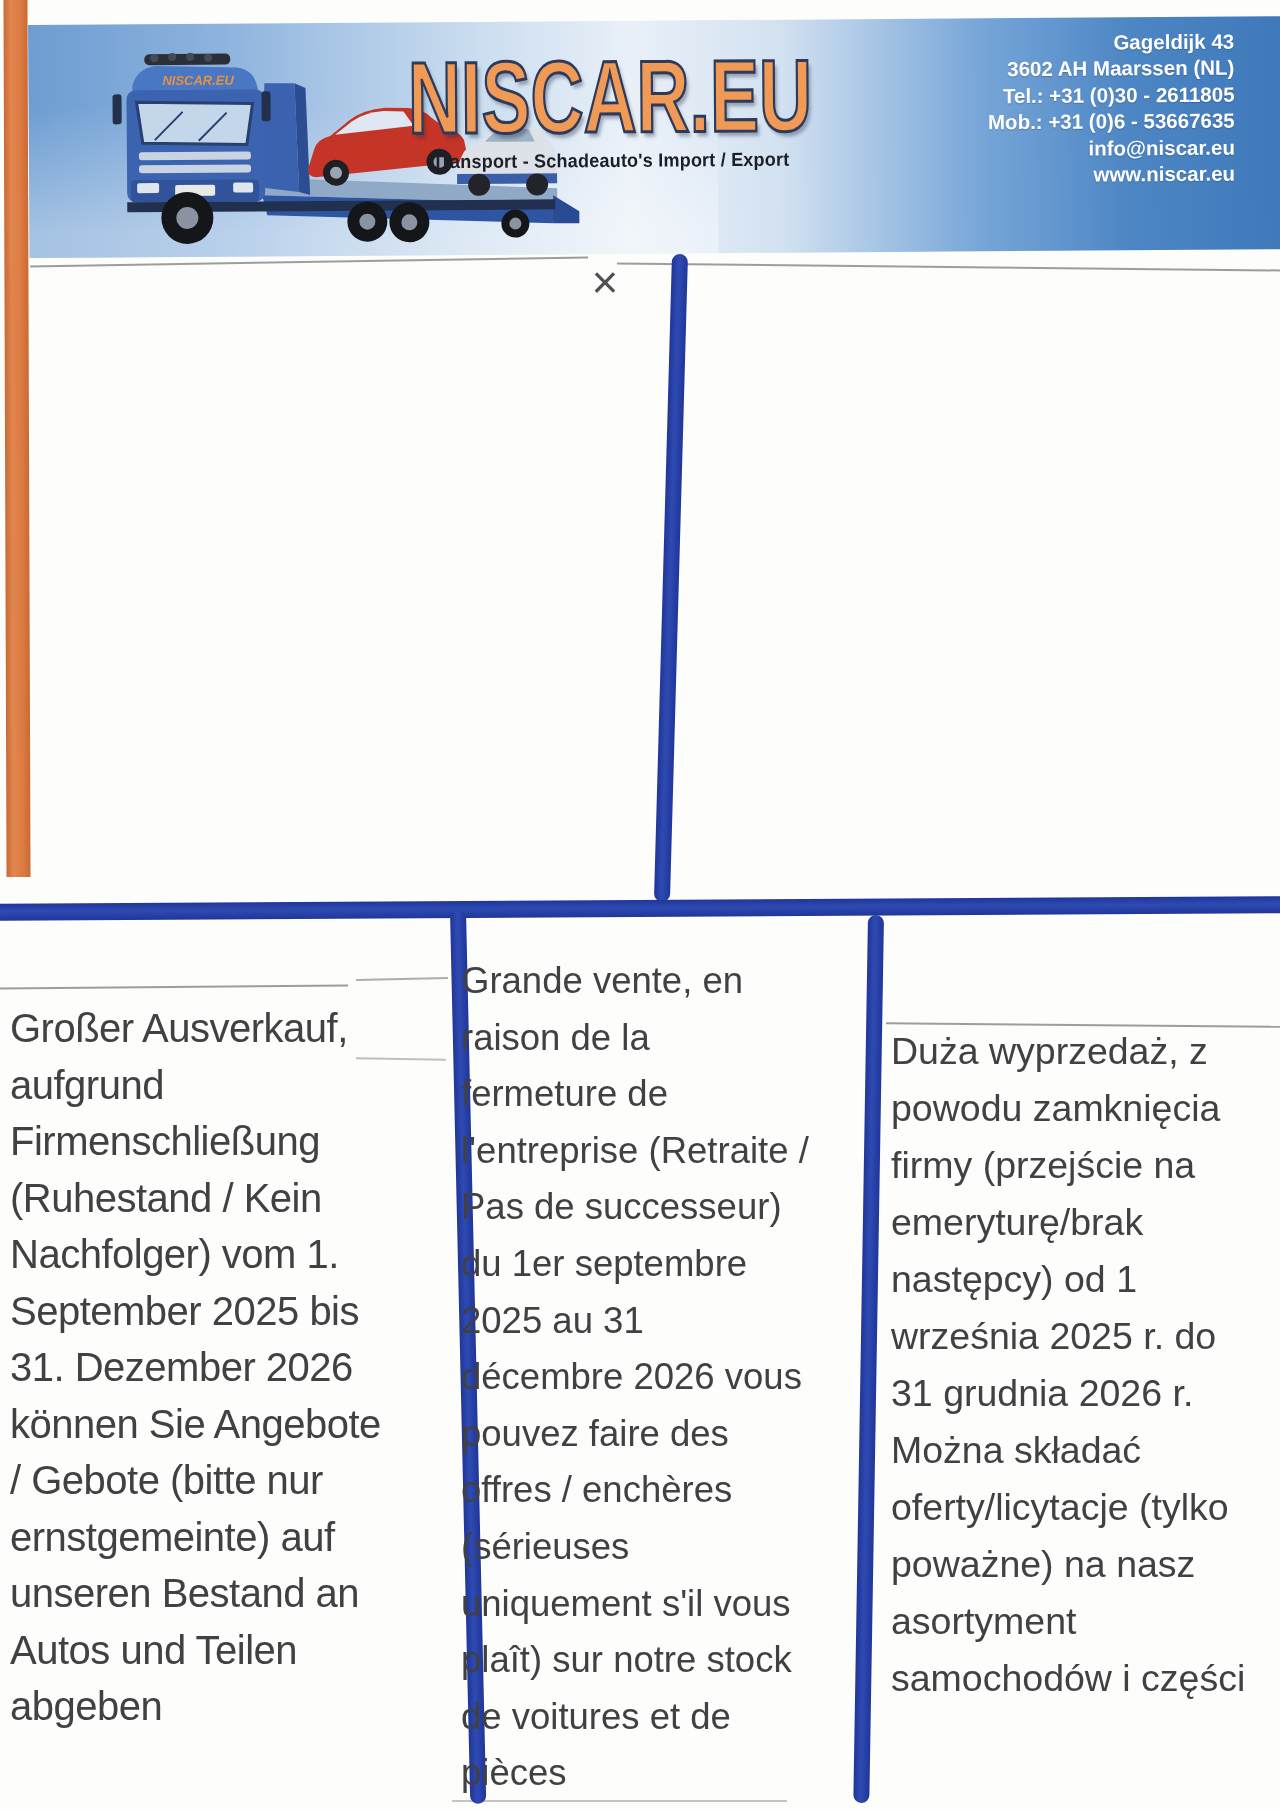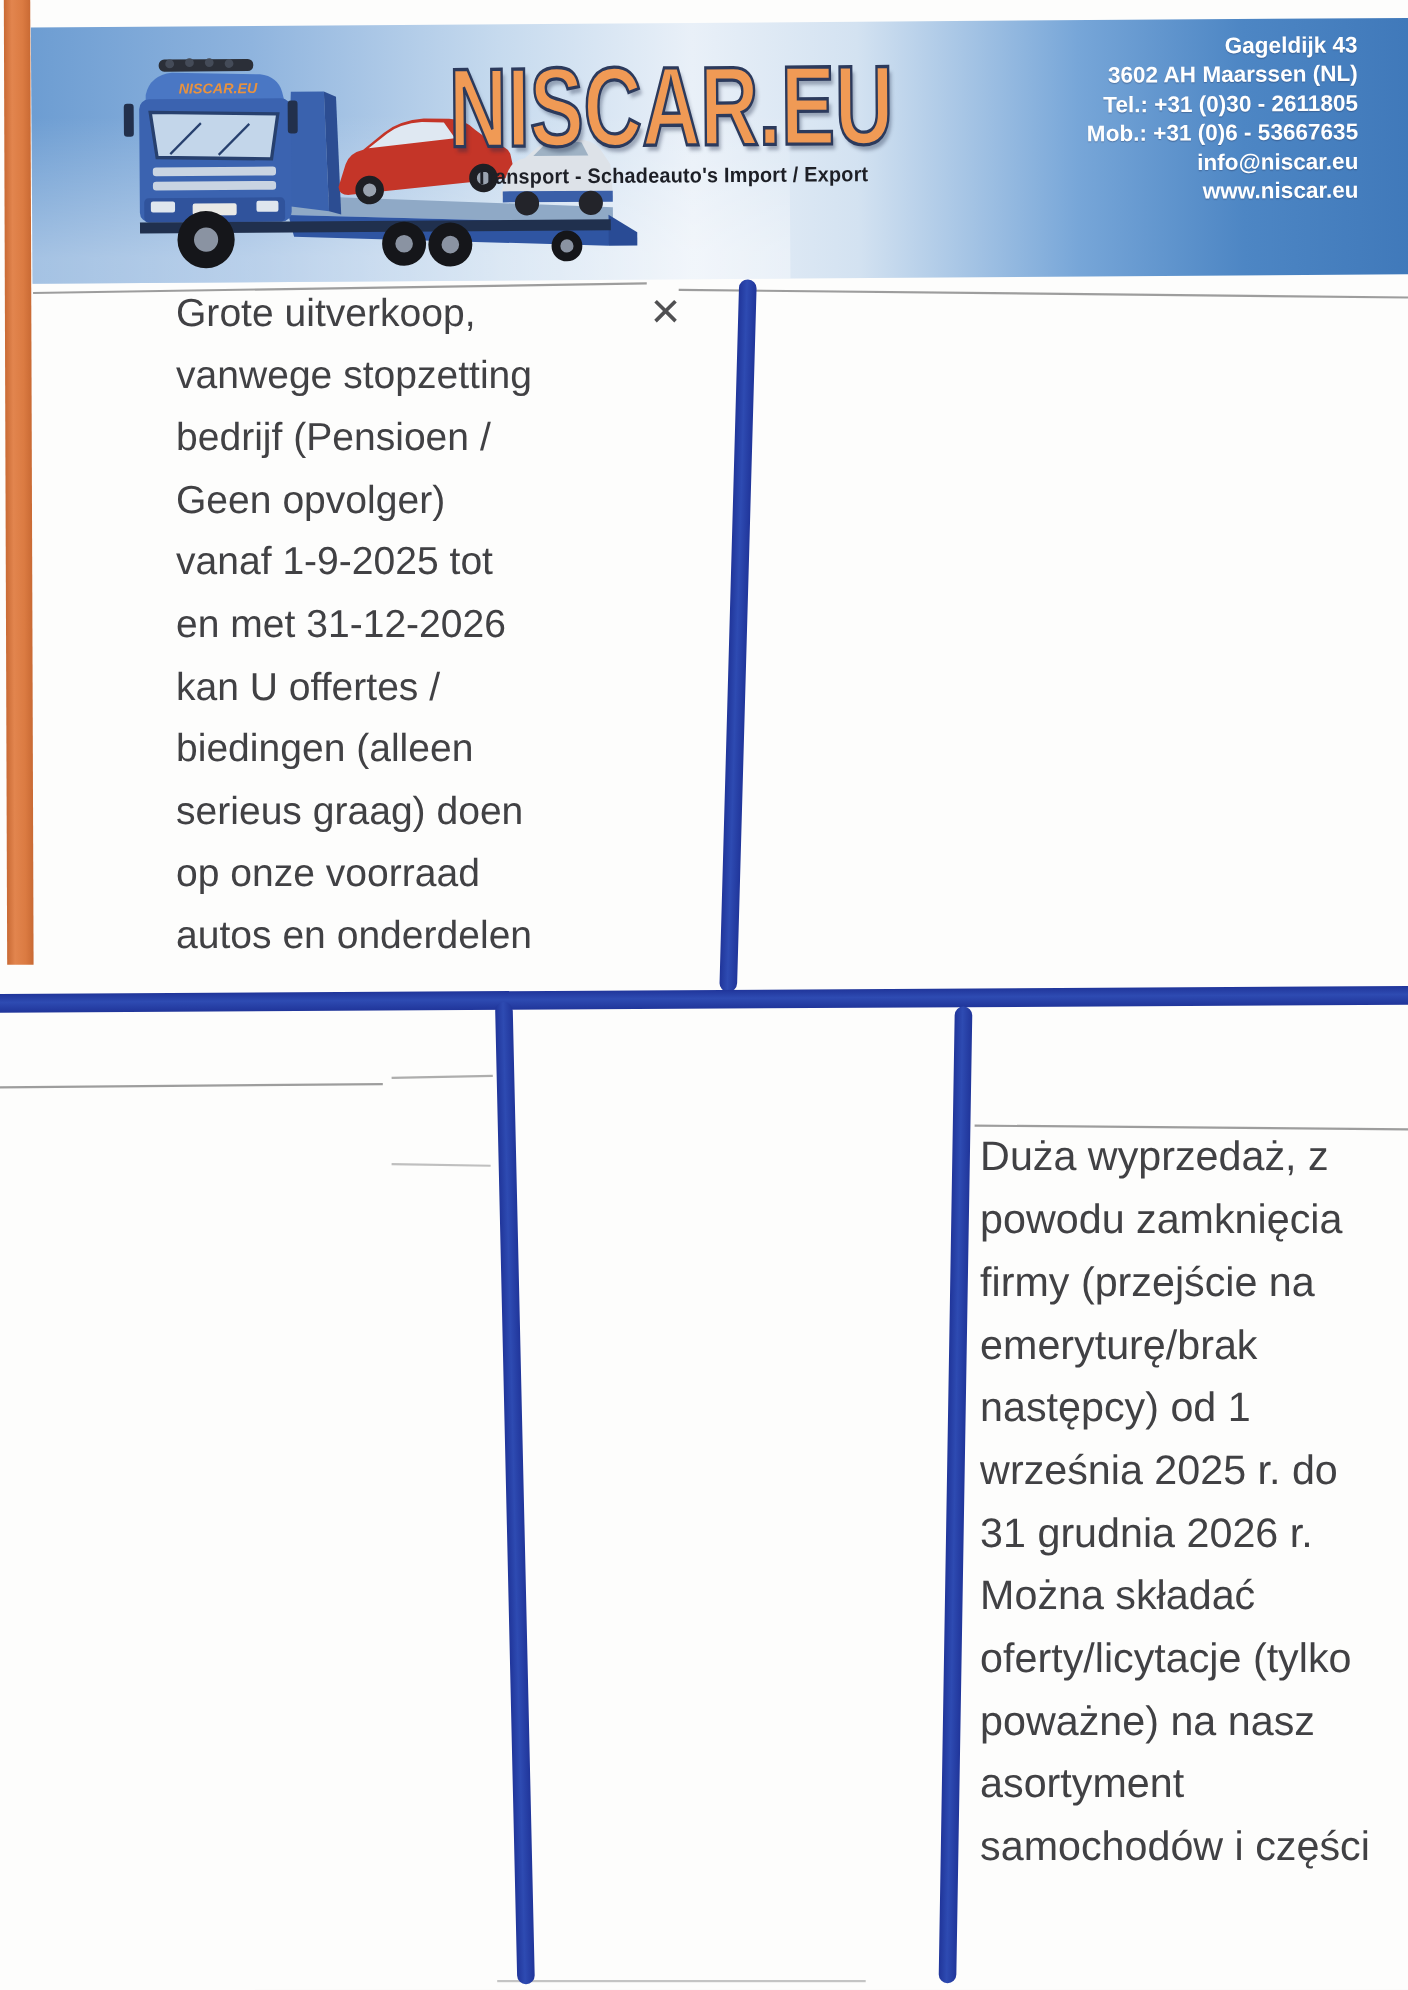--- a/index.html
+++ b/index.html
@@ -177,31 +177,48 @@
   <div class="scan-line" id="line-polish"></div>
   <div class="scan-line" id="line-french-bottom"></div>
 
   <div class="bar v" id="bar-top-divider"></div>
   <div class="bar h" id="bar-horizontal"></div>
   <div class="bar v" id="bar-french"></div>
   <div class="bar v" id="bar-polish"></div>
 
   <div class="close-x">×</div>
 
-  <div class="notice" id="notice-dutch">Grote uitverkoop,
-vanwege stopzetting
-bedrijf (Pensioen /
-Geen opvolger)
-vanaf 1-9-2025 tot
-en met 31-12-2026
-kan U offertes /
-biedingen (alleen
-serieus graag) doen
-op onze voorraad
-autos en onderdelen</div>
+  <div class="notice" id="notice-german">Großer Ausverkauf,
+aufgrund
+Firmenschließung
+(Ruhestand / Kein
+Nachfolger) vom 1.
+September 2025 bis
+31. Dezember 2026
+können Sie Angebote
+/ Gebote (bitte nur
+ernstgemeinte) auf
+unseren Bestand an
+Autos und Teilen
+abgeben</div>
+  <div class="notice" id="notice-french">Grande vente, en
+raison de la
+fermeture de
+l'entreprise (Retraite /
+Pas de successeur)
+du 1er septembre
+2025 au 31
+décembre 2026 vous
+pouvez faire des
+offres / enchères
+(sérieuses
+uniquement s'il vous
+plaît) sur notre stock
+de voitures et de
+pièces</div>
   <div class="notice" id="notice-polish">Duża wyprzedaż, z
 powodu zamknięcia
 firmy (przejście na
 emeryturę/brak
 następcy) od 1
 września 2025 r. do
 31 grudnia 2026 r.
 Można składać
 oferty/licytacje (tylko
 poważne) na nasz

